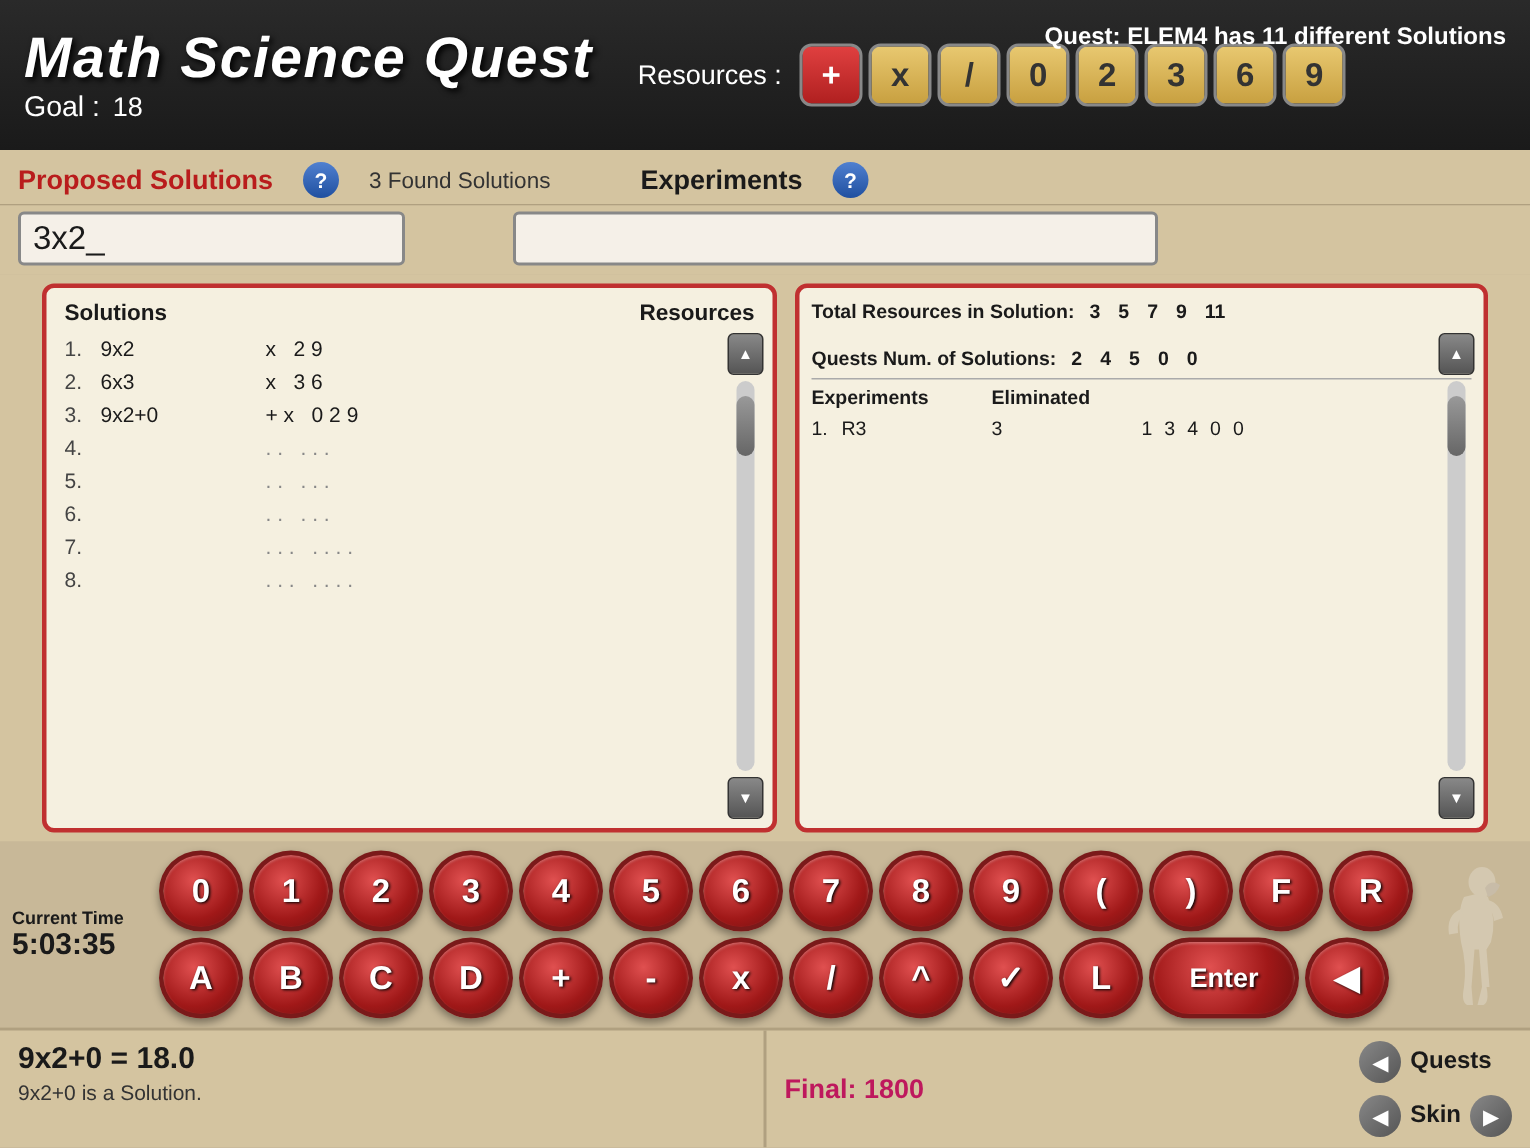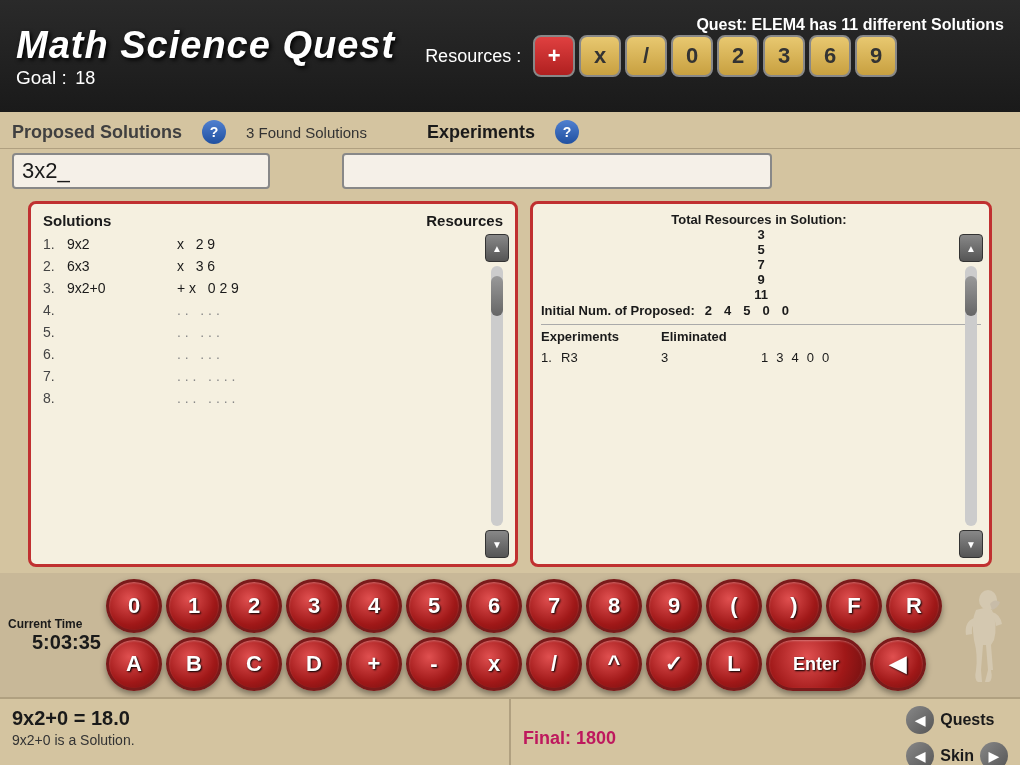--- a/index.html
+++ b/index.html
@@ -7,21 +7,21 @@
       width: 1020px;
       height: 765px;
       overflow: hidden;
       font-family: Arial, sans-serif;
       background: #c8b89a;
     }
 
     
     #header {
       background: linear-gradient(180deg, #2a2a2a 0%, #1a1a1a 100%);
-      height: 112px;
+      height: 100px;
       display: flex;
       align-items: center;
       padding: 8px 16px;
       position: relative;
     }
     #header-left {
       display: flex;
       flex-direction: column;
     }
     #app-title {
@@ -84,21 +84,21 @@
       background: #d4c4a0;
       padding: 8px 12px 4px 12px;
       display: flex;
       align-items: center;
       gap: 20px;
       border-bottom: 1px solid #b0a080;
     }
     #proposed-solutions-label {
       font-size: 18px;
       font-weight: bold;
-      color: #404040;
+      color: #b91c1c;
     }
     #help-btn-proposed {
       display: inline-flex;
       align-items: center;
       justify-content: center;
       width: 24px;
       height: 24px;
       border-radius: 50%;
       background: linear-gradient(180deg, #5080d0 0%, #2050a0 100%);
       color: #fff;
@@ -256,22 +256,21 @@
       padding: 8px;
       position: relative;
       overflow: hidden;
     }
     #total-resources-row {
       font-size: 13px;
       font-weight: bold;
       color: #1a1a1a;
       display: flex;
       align-items: center;
-      margin-bottom: 1px;
-      flex-direction: column;
+      margin-bottom: 16px;
     }
     #total-resources-label { margin-right: 4px; }
     .res-num { margin: 0 6px; }
     #initial-num-row {
       font-size: 13px;
       font-weight: bold;
       color: #1a1a1a;
       display: flex;
       align-items: center;
       margin-bottom: 6px;
@@ -332,21 +331,20 @@
     }
     #current-time-label {
       font-size: 12px;
       color: #1a1a1a;
       font-weight: bold;
     }
     #time-value {
       font-size: 20px;
       color: #1a1a1a;
       font-weight: bold;
-      margin-left: 24px;
     }
     #keyboard-rows {
       display: flex;
       flex-direction: column;
       gap: 4px;
       flex: 1;
     }
     #keyboard-row1, #keyboard-row2 {
       display: flex;
       gap: 4px;
@@ -565,21 +563,21 @@
     <div id="right-panel">
       <div id="total-resources-row">
         <span id="total-resources-label">Total Resources in Solution:</span>
         <span class="res-num">3</span>
         <span class="res-num">5</span>
         <span class="res-num">7</span>
         <span class="res-num">9</span>
         <span class="res-num">11</span>
       </div>
       <div id="initial-num-row">
-        <span id="initial-num-label">Initial Num. of Proposed:</span>
+        <span id="initial-num-label">Quests Num. of Solutions:</span>
         <span class="res-num">2</span>
         <span class="res-num">4</span>
         <span class="res-num">5</span>
         <span class="res-num">0</span>
         <span class="res-num">0</span>
       </div>
       <div id="exp-table-header">
         <span class="exp-col-experiments">Experiments</span>
         <span class="exp-col-eliminated">Eliminated</span>
       </div>

